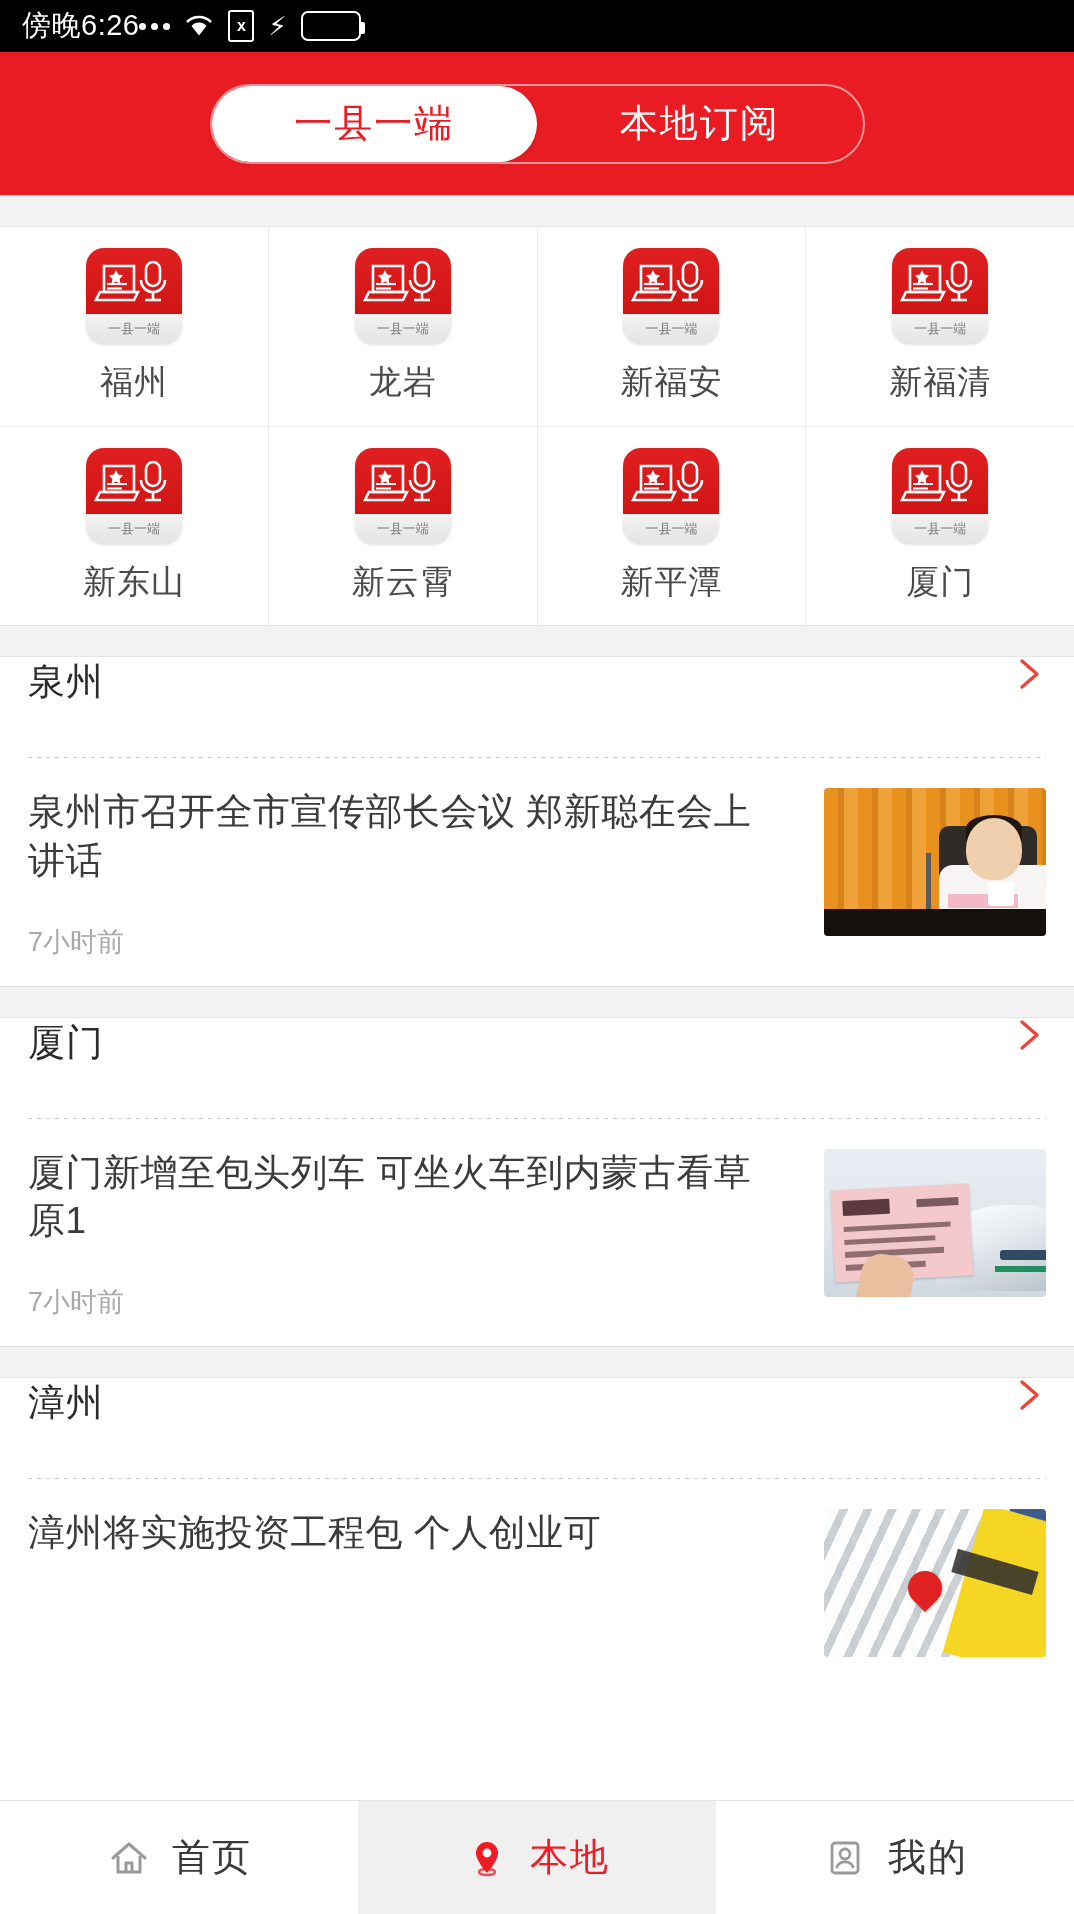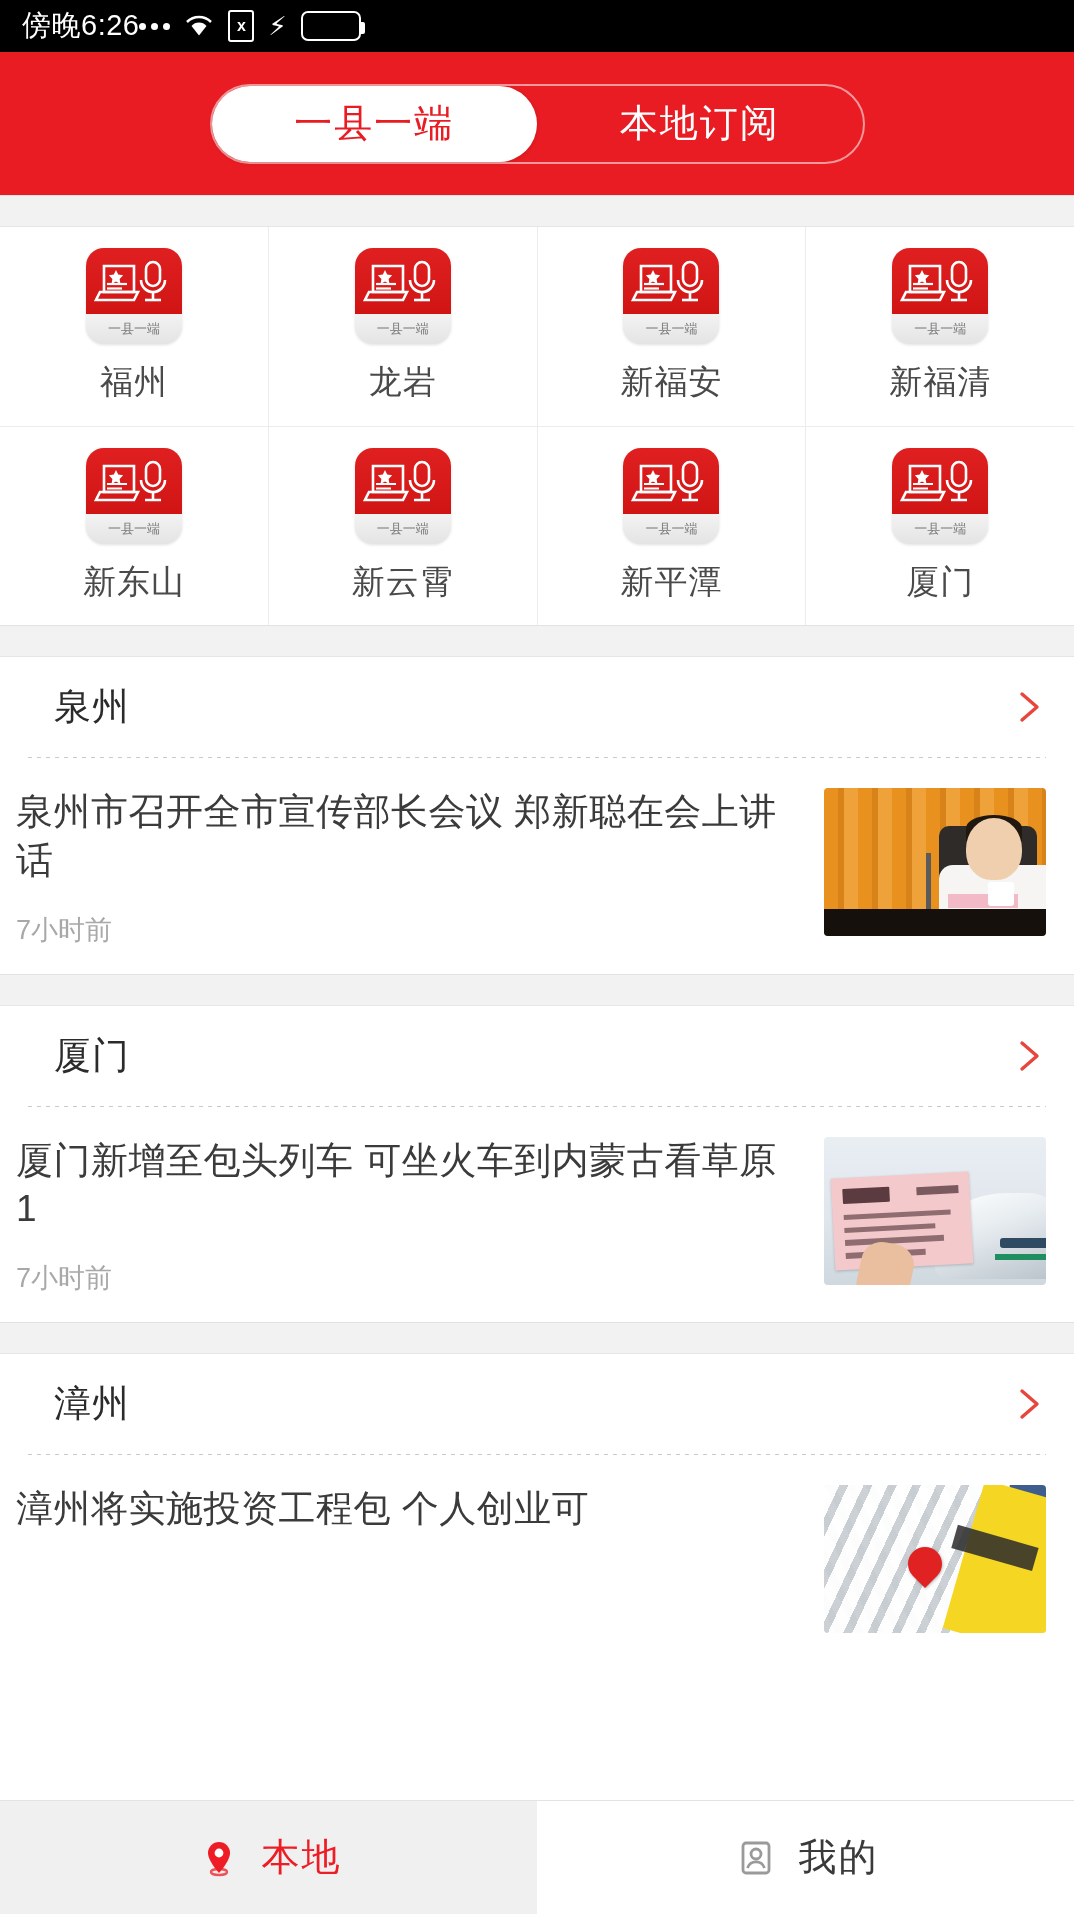--- a/index.html
+++ b/index.html
@@ -81,40 +81,40 @@
   .app-icon .top svg{ position:absolute; left:8px; top:6px; }
   .app-icon .bot{
     flex:1; background:linear-gradient(180deg,#f3f3f3 0%,#e4e4e4 100%);
     display:flex;align-items:center;justify-content:center;
     font-size:13px; color:#7a7a7a; letter-spacing:0px; white-space:nowrap;
   }
   .cell-label{ font-size:33px; color:#4a4a4a; letter-spacing:1px; }
 
   
   .section-head{
-    height:100px; display:flex; align-items:center; justify-content:space-between;
-    padding:0 28px 0 28px; background:#fff;margin-left:26px;
+    height:100px; display:flex; justify-content:space-between;
+    padding:0 28px 0 28px; background:#fff;
   }
   .section-title{ font-size:37px; color:#2b2b2b; letter-spacing:1px; }
   .chev{ width:34px;height:34px; }
   .dash{
     height:1px; margin:0 28px;
     background-image:linear-gradient(to right,#c9c9c9 0,#c9c9c9 4px,transparent 4px,transparent 9px);
     background-size:9px 1px; background-repeat:repeat-x;
   }
 
   
   .news{
-    display:flex; padding:30px 28px 26px 16px; background:#fff; gap:42px;
+    display:flex; padding:30px 28px 26px 28px; background:#fff; gap:42px;
   }
   .news-text{ flex:1; min-width:0; }
   .news-title{
     font-size:37px; line-height:1.32; color:#3b3b3b; letter-spacing:.5px;
   }
-  .news-time{ font-size:27px; color:#a8a8a8; margin-top:26px; }
+  .news-time{ font-size:27px; color:#a8a8a8; margin-top:38px; }
   .thumb{
     width:222px;height:148px;border-radius:4px;overflow:hidden;flex:none;
     position:relative; background:#ddd;
   }
 
   
   .t1{ background:
       repeating-linear-gradient(90deg,#e8911f 0px,#e8911f 14px,#d8821a 14px,#d8821a 20px,#f0a23a 20px,#f0a23a 34px);
   }
   .t1 .chair{ position:absolute; left:52%; top:26%; width:44%; height:52%; background:#2e2b28; border-radius:10px 10px 0 0;}
@@ -468,20 +468,30 @@
       <div class="arrows"></div>
         <div class="blue"></div>
         <div class="yellow"></div>
         <div class="ytxt"></div>
         <div class="red"></div>
     </div>
   </div>
 </div>
 
 <div class="bottomnav">
+  <div class="nav-item">
+    <span class="nav-icon">
+      <svg width="44" height="44" viewBox="0 0 44 44">
+        <path d="M22 8 L38 22 M22 8 L6 22" fill="none" stroke="#9a9a9a" stroke-width="3" stroke-linecap="round"></path>
+        <path d="M11 20 V36 H33 V20" fill="none" stroke="#9a9a9a" stroke-width="3" stroke-linejoin="round"></path>
+        <path d="M19 36 V27 H25 V36" fill="none" stroke="#9a9a9a" stroke-width="3"></path>
+      </svg>
+    </span>
+    <span>首页</span>
+  </div>
   <div class="nav-item active">
     <span class="nav-icon">
       <svg width="44" height="44" viewBox="0 0 44 44">
         <path d="M22 6 a11 11 0 0 1 11 11 c0 8 -11 20 -11 20 S11 25 11 17 A11 11 0 0 1 22 6 z" fill="#ee1c25"></path>
         <circle cx="22" cy="17" r="4.4" fill="#ffffff"></circle>
         <ellipse cx="22" cy="36" rx="8" ry="3" fill="none" stroke="#ee1c25" stroke-width="2.4" opacity=".75"></ellipse>
       </svg>
     </span>
     <span>本地</span>
   </div>

